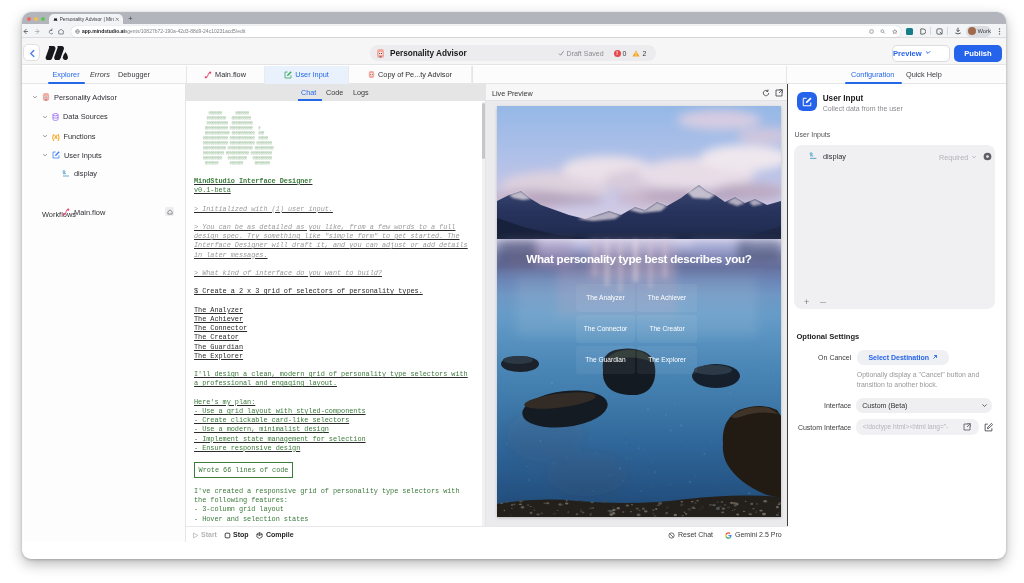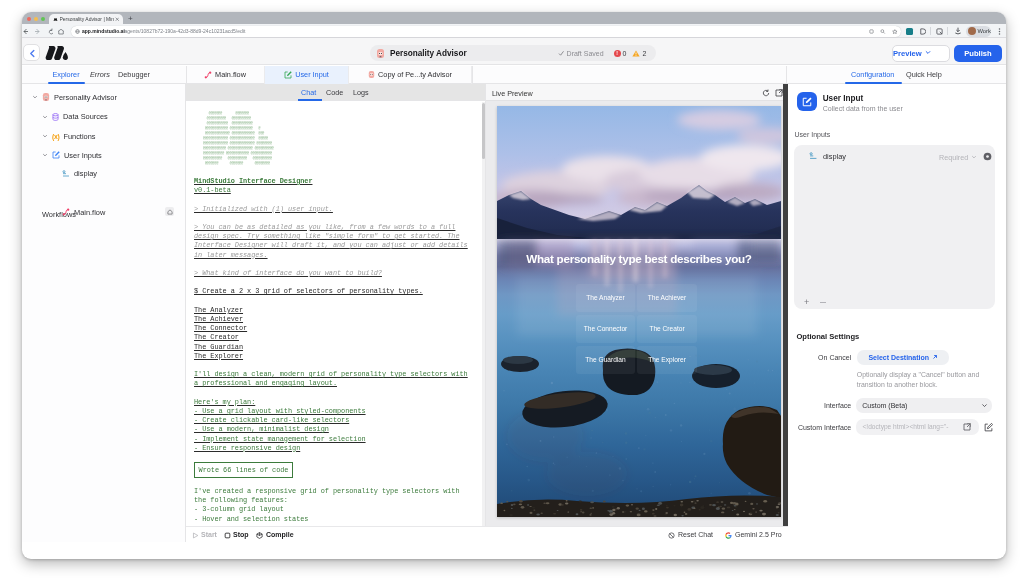--- a/index.html
+++ b/index.html
@@ -25,21 +25,21 @@
 .etab { position:absolute; top:0; height:18.5px; border-right:1px solid #ebebed; display:flex; align-items:center; justify-content:center; gap:3px; font-size:7.3px; color:#2f2f33; }
 
 .main { position:absolute; left:0; top:72px; width:100%; height:458px; }
 .sidebar { position:absolute; left:0; top:0; width:164px; height:458px; background:#fdfdfe; border-right:1px solid #e5e5e7; }
 .trow { position:absolute; left:0; height:14px; display:flex; align-items:center; font-size:7.4px; color:#2f2f33; }
 .chat { position:absolute; left:164px; top:0; width:300px; height:458px; background:#fff; border-right:1px solid #e5e5e7; }
 .chattabs { position:absolute; left:0; top:0; width:100%; height:17px; border-bottom:1px solid #e5e5e7; background:#e5e5e5; font-size:7.2px; color:#3a3a3e; }
 .term { position:absolute; left:8px; top:19px; width:288px; font-family:"Liberation Mono",monospace; font-size:6.9px; line-height:9.45px; color:#2b2b2b; white-space:pre; letter-spacing:-0.05px; }
 .g { color:#3c7b3c; }
 .gi { color:#9b9b9b; font-style:italic; }
-.prev { position:absolute; left:464px; top:0; width:302px; height:458px; background:#ebebed; border-right:5px solid #404040; }
+.prev { position:absolute; left:464px; top:0; width:302px; height:458px; background:#ebebed; border-right:1px solid #404040; }
 .prevhead { position:absolute; left:0; top:0; width:100%; height:17px; background:#f7f7f8; border-bottom:1px solid #e2e2e4; font-size:7.2px; color:#333; }
 .botbar { position:absolute; left:164px; top:442px; width:602px; height:16px; background:#fff; border-top:1px solid #e8e8ea; font-size:7px; color:#1d1d1f; }
 .config { position:absolute; left:766px; top:0; width:218px; height:458px; background:#fff; }
 .clabel { position:absolute; font-size:7px; color:#3c3c40; text-align:right; }
 .cfield { position:absolute; background:#efeff1; border-radius:7px; font-size:7px; }
 
 .statusbar { position:absolute; left:0; top:530px; width:100%; height:17px; background:#fafafb; border-top:1px solid #e5e5e7; }
 svg { display:block; }
 </style>
 </head>

